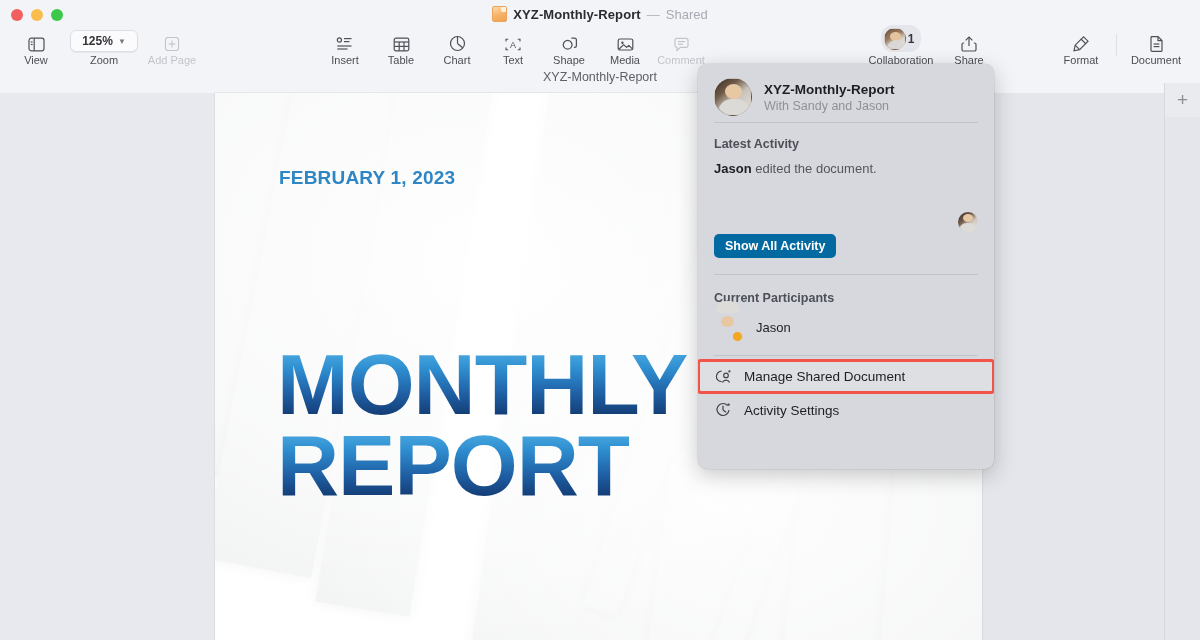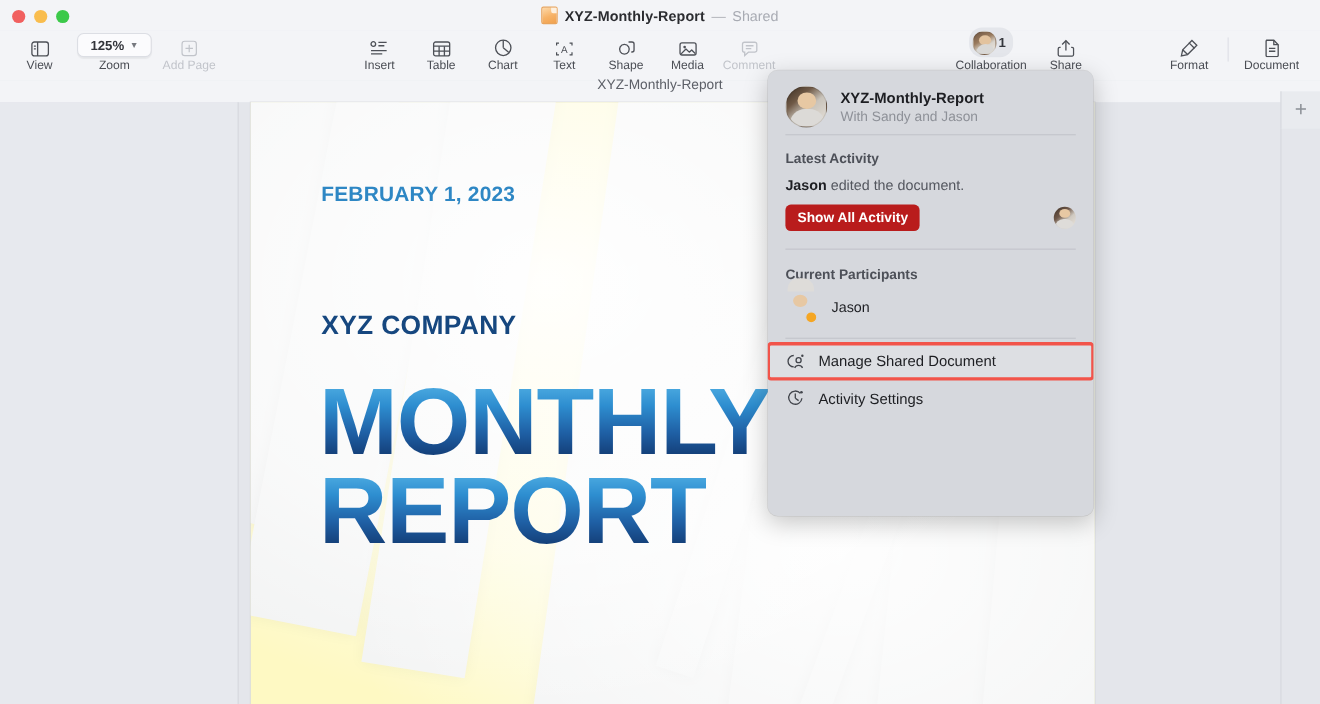--- a/index.html
+++ b/index.html
@@ -96,22 +96,22 @@
   
   .canvas {
     position: absolute; left: 0; top: 93px; width: 1200px; height: 547px;
     background: #e4e6eb;
   }
   .side-strip {
     position:absolute; left:0; top:0; width:217px; height:547px;
     background:#e7e9ee; border-right:1px solid #d4d6dc;
   }
   .page {
-    position: absolute; left: 228px; top: 0; width: 767px; height: 547px;
-    background: #fef9c3; overflow: hidden;
+    position: absolute; left: 215px; top: 0; width: 767px; height: 547px;
+    background: #ffffff; overflow: hidden;
     box-shadow: 0 0 0 1px rgba(0,0,0,.05);
   }
   
   .bg-art { position:absolute; inset:0; overflow:hidden; }
   .bg-art i {
     position:absolute; display:block; background:#f2f3f3;
     box-shadow: 0 0 14px rgba(0,0,0,.05);
   }
   .b1 { left:-60px; top:-40px; width:150px; height:420px; transform:rotate(14deg); background:linear-gradient(100deg,#ededee,#fbfbfb); }
   .b2 { left:40px; top:-80px; width:110px; height:560px; transform:rotate(11deg); background:linear-gradient(100deg,#f6f6f6,#fdfdfd); }
@@ -189,22 +189,22 @@
     display: flex; align-items: center; justify-content: center; color: #4f5259;
   }
   .action .alabel { font-size: 11.5px; color: #4b4e55; }
 
   .divider { height: 1px; background: #c2c4ca; margin: 4px 16px; }
   .sec-head { font-size: 12.5px; font-weight: bold; color: #4d5058; padding: 10px 16px 0 16px; }
   .activity-line { font-size: 13px; color: #53565e; padding: 10px 16px 0 16px; }
   .activity-line b { color: #1d1e22; }
   .activity-row { display: flex; align-items: center; justify-content: space-between; padding: 10px 16px 12px 16px; }
   .show-all {
-    background: #b91c1c; color: #ffffff; font-size: 12.5px; font-weight: bold;
-    border: none; border-radius: 5px; padding: 5px 11px; cursor: default;
+    background: #0369a1; color: #ffffff; font-size: 12.5px; font-weight: bold;
+    border: none; border-radius: 5px; padding: 5px 11px; cursor: default; margin-top: 48px;
   }
   .avatar-sm {
     width: 20px; height: 20px; border-radius: 50%; position: relative; overflow: hidden;
     background: linear-gradient(140deg,#3a2d22 0%,#70594a 35%,#cfc9c0 60%,#ece7e0 100%);
   }
   .avatar-sm::before { content:""; position:absolute; left:5px; top:2px; width:10px; height:8px; border-radius:50%; background:#e7c8a3; }
   .avatar-sm::after { content:""; position:absolute; left:1px; bottom:0; width:18px; height:9px; border-radius:8px 8px 0 0; background:#dedcd9; }
 
   .participant { display: flex; align-items: center; gap: 14px; padding: 8px 16px 10px 16px; }
   .p-ava-wrap { position: relative; width: 28px; height: 28px; flex: none; }
@@ -421,21 +421,20 @@
           <i class="b3"></i>
           <i class="b4"></i>
         <i class="b5"></i>
           <i class="b6"></i>
           <i class="b7"></i>
           <i class="b8"></i>
           <i class="b9"></i>
         <div class="bhaze"></div>
       </div>
       <div class="doc-date">FEBRUARY 1, 2023</div>
-      <div class="doc-company">XYZ COMPANY</div>
       <div class="doc-big">MONTHLY</div>
       <div class="doc-big" style="top:333px;">REPORT</div>
     </div>
 
     <div class="right-rail">
       <div class="plus-btn">+</div>
     </div>
   </div>
 
   <div class="popover">

